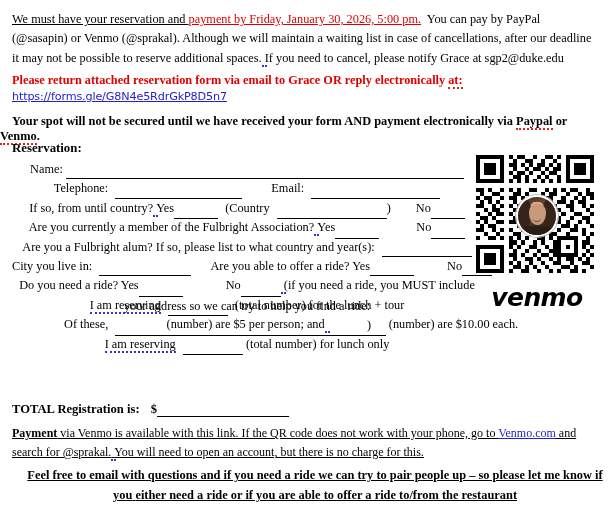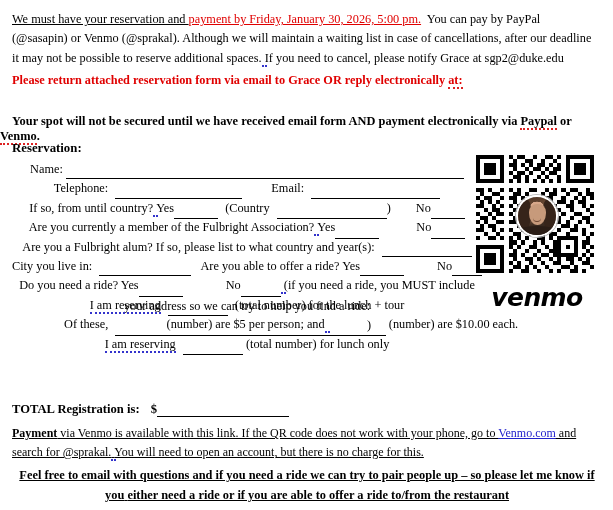--- a/index.html
+++ b/index.html
@@ -122,21 +122,21 @@
   .pay-note {
     position: absolute;
     left: 12px; top: 424px;
     width: 594px;
     font-size: 12px;
     line-height: 19.2px;
     text-decoration: underline;
   }
   .footer-note {
     position: absolute;
-    left: 12px; top: 466px;
+    left: 20px; top: 466px;
     width: 590px;
     font-size: 12.4px;
     font-weight: bold;
     text-align: center;
     line-height: 19.5px;
     text-decoration: underline;
   }
 
   
   .qr-panel {
@@ -218,23 +218,24 @@
 <div class="page">
 
   <div class="intro">
     <p class="para"><span class="u">We must have your reservation and </span><span class="red-u">payment by Friday, January 30, 2026, 5:00 pm.</span><span class="sq sq-red" style="border-bottom:none">&nbsp;</span><span> You can pay by PayPal (@sasapin) or Venmo (@sprakal). Although we will maintain a waiting list in case of cancellations, after our deadline it may not be possible to reserve additional spaces.</span><span class="sq">&nbsp;</span><span>If you need to cancel, please notify Grace at sgp2@duke.edu</span></p>
   </div>
 
   <div class="return-note">
     <span style="padding-left:12px;display:inline-block"></span><span>Please return attached reservation form via email to Grace OR reply electronically </span><span class="sq sq-red">at:</span>
   </div>
 
+  <a class="form-url" href="#" title="https://forms.gle/G8N4e5RdrGkP8D5n7">https://forms.gle/G8N4e5RdrGkP8D5n7</a>
 
   <div class="spot-note">
-    <span style="padding-left:12px;display:inline-block"></span><span>Your spot will not be secured until we have received email form AND payment electronically via </span><span class="sq sq-red">Paypal</span><span> or </span><span class="sq sq-red">Venmo</span><span>.</span>
+    <span style="padding-left:12px;display:inline-block"></span><span>Your spot will not be secured until we have received your form AND payment electronically via </span><span class="sq sq-red">Paypal</span><span> or </span><span class="sq sq-red">Venmo</span><span>.</span>
   </div>
 
   <div class="res-heading">Reservation:</div>
 
   <div class="form-area">
 
     <div class="frow">
       <span>Name:</span>
       <span class="blank" style="width:398px"></span>
     </div>
@@ -259,21 +260,21 @@
     </div>
 
     <div class="frow">
       <span>Are you a Fulbright alum? If so, please list to what country and year(s):</span>
       <span class="blank" style="width:90px;margin-left:4px"></span>
     </div>
 
     <div class="frow">
       <span>City you live in:</span>
       <span class="blank" style="width:92px;margin-left:4px"></span>
-      <span style="margin-left:6px">Are you able to offer a ride? Yes</span><span class="blank" style="width:44px"></span>
+      <span style="margin-left:16px">Are you able to offer a ride? Yes</span><span class="blank" style="width:44px"></span>
       <span style="margin-left:30px">No</span><span class="blank" style="width:30px"></span>
     </div>
 
     <div class="frow wrap" style="line-height:19.4px">
       <span>Do you need a ride? Yes</span><span class="blank" style="width:44px"></span>
       <span style="margin-left:40px">No</span><span class="blank" style="width:40px"></span><span class="sq">&nbsp;</span><span>(if you need a ride, you MUST include your address so we can try to help you find a ride:</span>
       <span class="blank" style="width:240px;margin-left:4px"></span><span>)</span>
     </div>
 
     <div class="frow">

